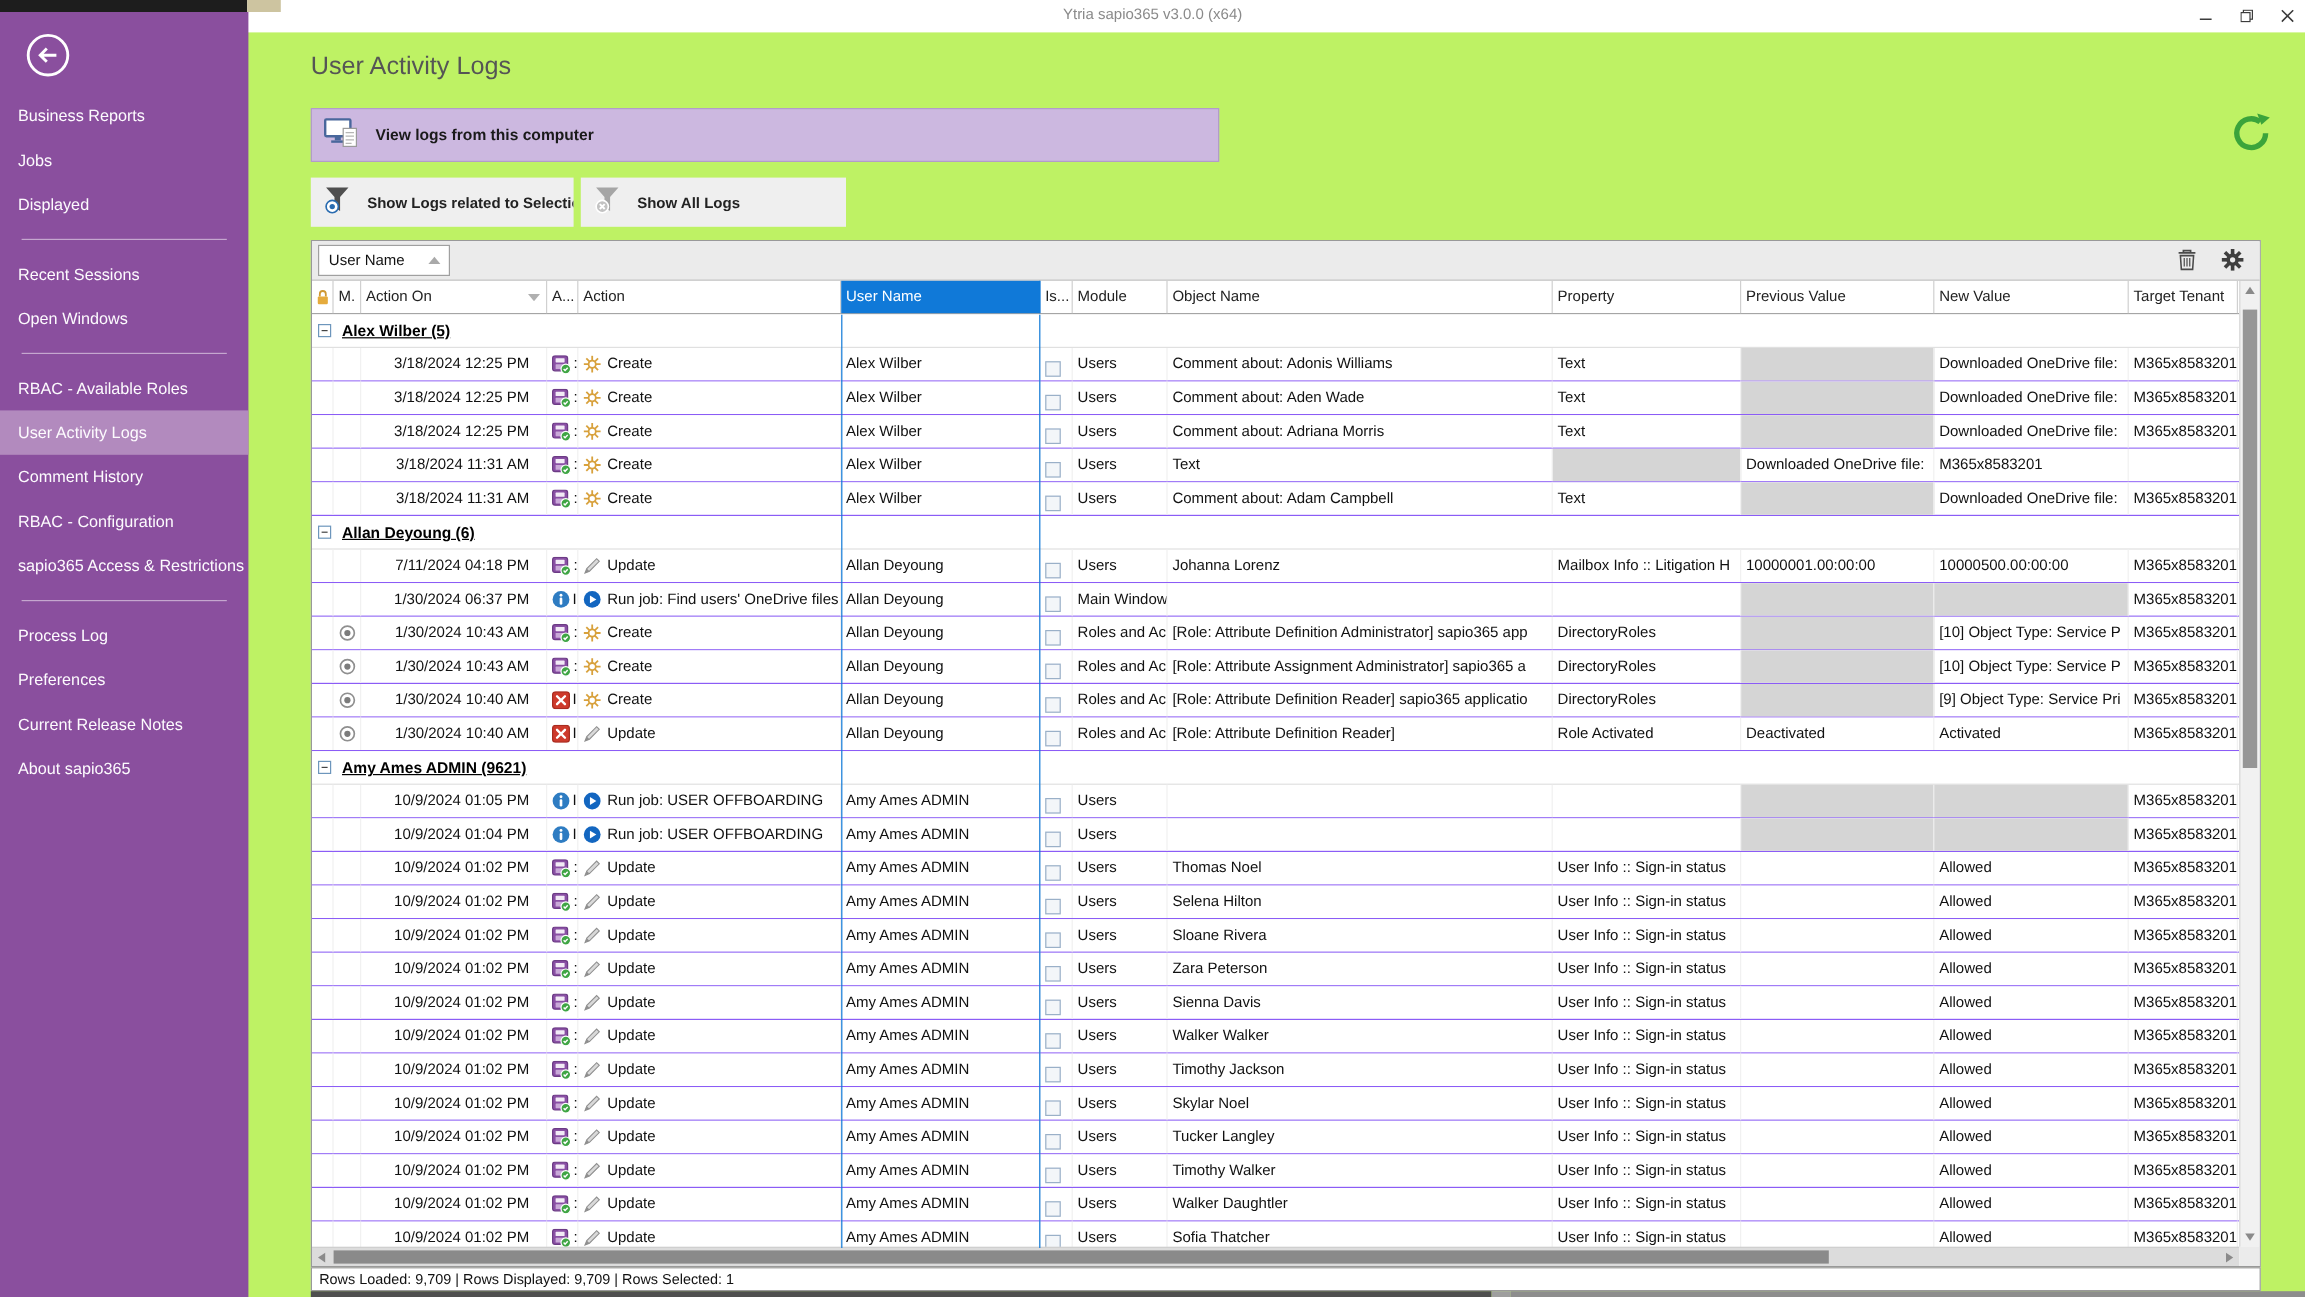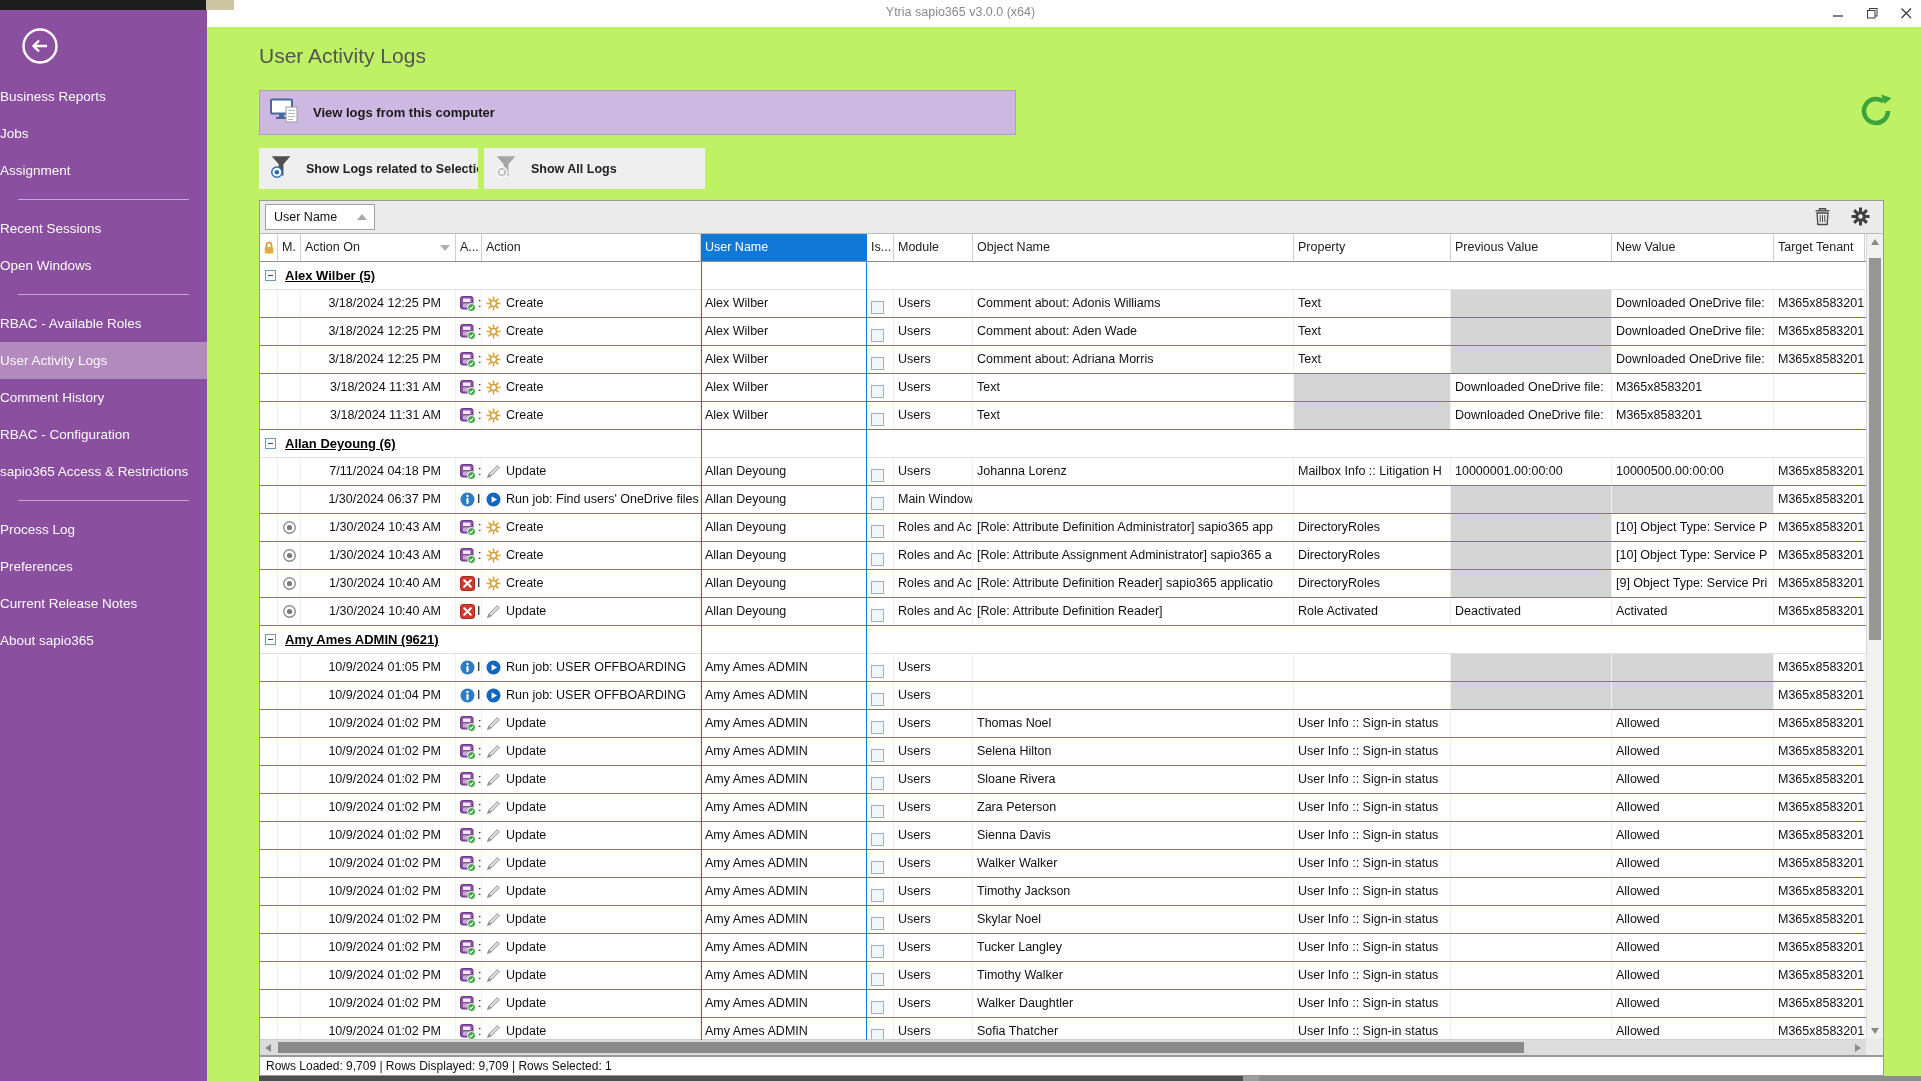--- a/index.html
+++ b/index.html
@@ -12,21 +12,21 @@
   .titlebar-dark { position:absolute; left:0; top:0; width:206px; height:10px; background:#1d1d1d; }
   .titlebar-tan  { position:absolute; left:206px; top:0; width:28px; height:10px; background:#cdc4a0; }
   .title-text { position:absolute; left:0; right:0; top:5px; text-align:center; font-size:12.5px; color:#8a8a8a; }
   .win-controls { position:absolute; right:8px; top:0; height:27px; display:flex; align-items:center; gap:20px; }
   .win-btn { width:14px; height:14px; display:flex; align-items:center; justify-content:center; cursor:default; }
 
   
   .sidebar { position:absolute; left:0; top:10px; width:207px; height:1071px; background:#8a4f9e; }
   .back-btn { position:absolute; left:20px; top:16px; width:40px; height:40px; }
   .sb-items { position:absolute; left:0; top:68px; width:207px; }
-  .sb-item { height:37px; line-height:37px; font-size:13.5px; color:#fdfbfe; white-space:nowrap; overflow:hidden; cursor:default; }
+  .sb-item { height:37px; line-height:37px; padding-left:15px; font-size:13.5px; color:#fdfbfe; white-space:nowrap; overflow:hidden; cursor:default; }
   .sb-item.sel { background:#b28abe; }
   .sb-divider { height:21px; position:relative; }
   .sb-divider::after { content:""; position:absolute; left:18px; right:18px; top:10px; height:1px; background:rgba(255,255,255,0.5); }
 
   
   .page-title { position:absolute; left:259px; top:44px; font-size:21px; color:#555; }
 
   .view-btn { position:absolute; top:90px; height:45px; background:#ccb8e0; border:1px solid #b29cc9; display:flex; align-items:center; gap:13px; padding-left:10px; font-size:13px; font-weight:bold; color:#1a1a1a; cursor:default; }
   .view-local { left:259px; width:757px; }
   .view-all   { left:1022px; width:823px; }
@@ -116,21 +116,21 @@
   </div>
 
   <div class="sidebar">
     <span class="back-btn"><svg width="40" height="40" viewBox="0 0 40 40">
           <circle cx="20" cy="20" r="16.5" fill="none" stroke="#fff" stroke-width="2.4"></circle>
           <path d="M27 20 H14 M19 14.5 L13.5 20 L19 25.5" fill="none" stroke="#fff" stroke-width="2.4"></path>
         </svg></span>
     <div class="sb-items" id="sidebarItems">
         <div class="sb-item">Business Reports</div>
         <div class="sb-item">Jobs</div>
-        <div class="sb-item">Assignment</div>
+        <div class="sb-item">Displayed</div>
         <div class="sb-divider"></div>
         <div class="sb-item">Recent Sessions</div>
         <div class="sb-item">Open Windows</div>
         <div class="sb-divider"></div>
         <div class="sb-item">RBAC - Available Roles</div>
         <div class="sb-item sel">User Activity Logs</div>
         <div class="sb-item">Comment History</div>
         <div class="sb-item">RBAC - Configuration</div>
         <div class="sb-item">sapio365 Access &amp; Restrictions</div>
         <div class="sb-divider"></div>
@@ -409,20 +409,21 @@
                   <line x1="12.4" y1="2.6" x2="2.6" y2="12.4"></line>
                 </g>
                 <circle cx="7.5" cy="7.5" r="3" fill="#fff" stroke="#d8a13c" stroke-width="1.5"></circle>
               </svg>
             </span>
             <span>Create</span>
           </div>
           <div class="c">Alex Wilber</div>
           <div class="c"><span class="cb"></span></div>
           <div class="c">Users</div>
+          <div class="c">Comment about: Adam Campbell</div>
           <div class="c">Text</div>
           <div class="c gray"></div>
           <div class="c">Downloaded OneDrive file:</div>
           <div class="c">M365x8583201</div>
         </div>
         <div class="grow group"><span class="gbox"></span><span>Allan Deyoung (6)</span></div>
         <div class="grow" style="grid-template-columns:18px 23px 155px 26px 219px 166px 27px 79px 321px 157px 161px 162px 91px">
           <div class="c"></div>
           <div class="c c-ic"></div>
           <div class="c c-date">7/11/2024 04:18 PM</div>

